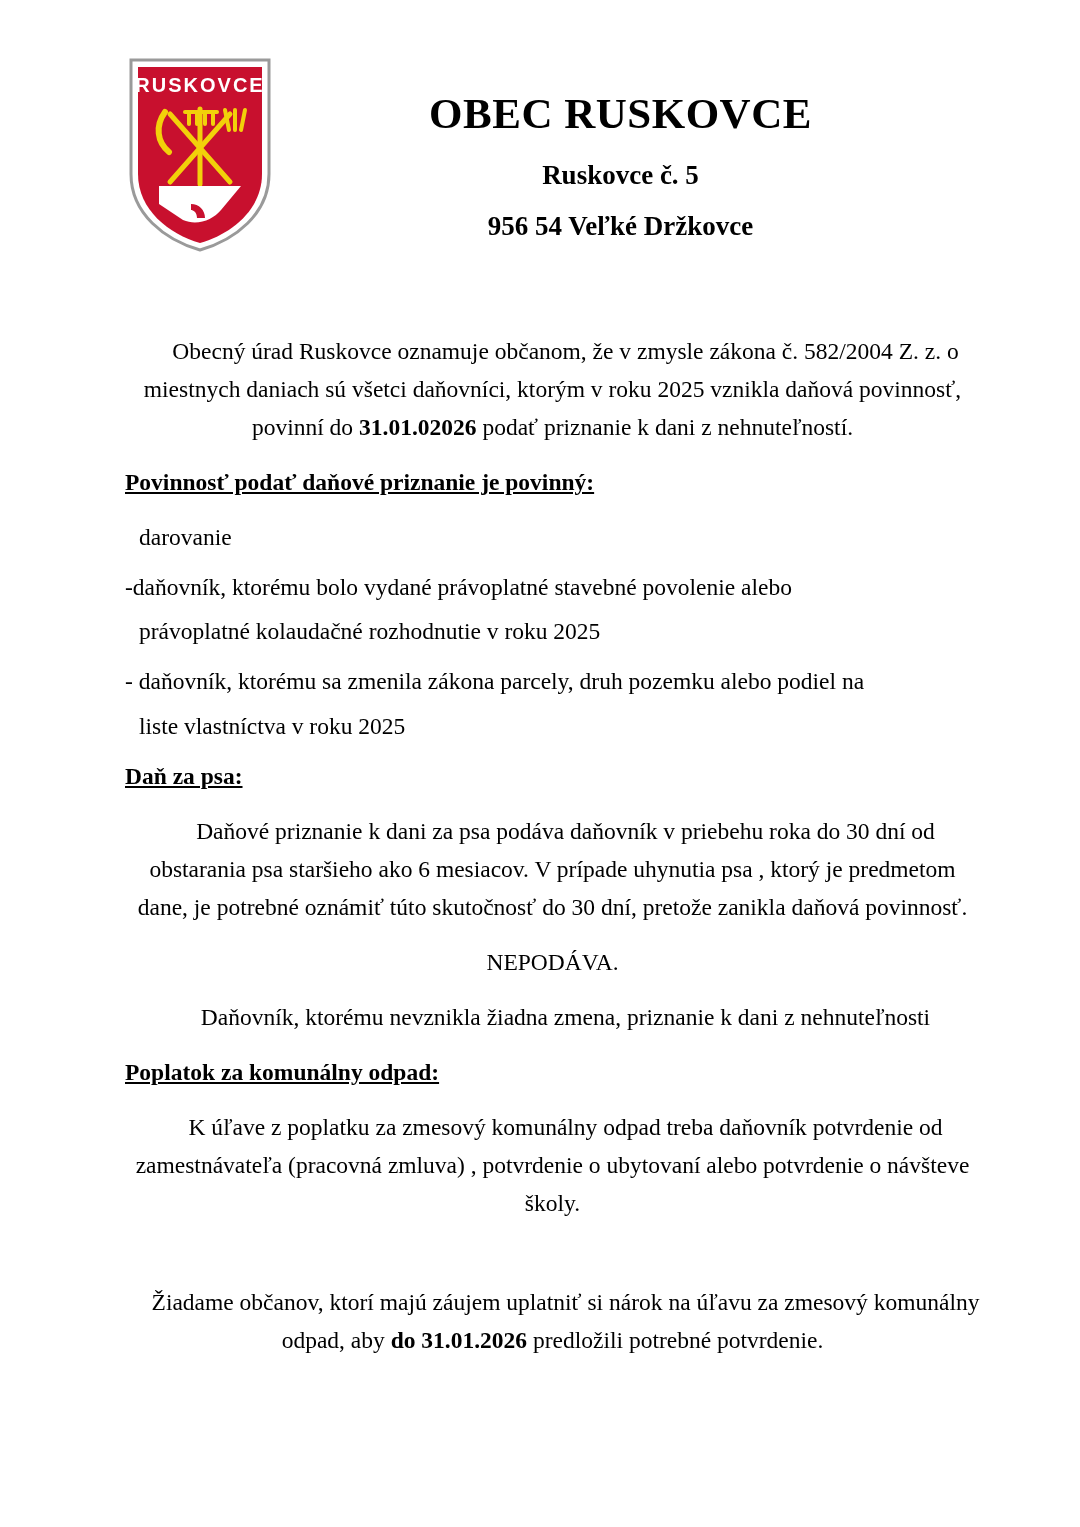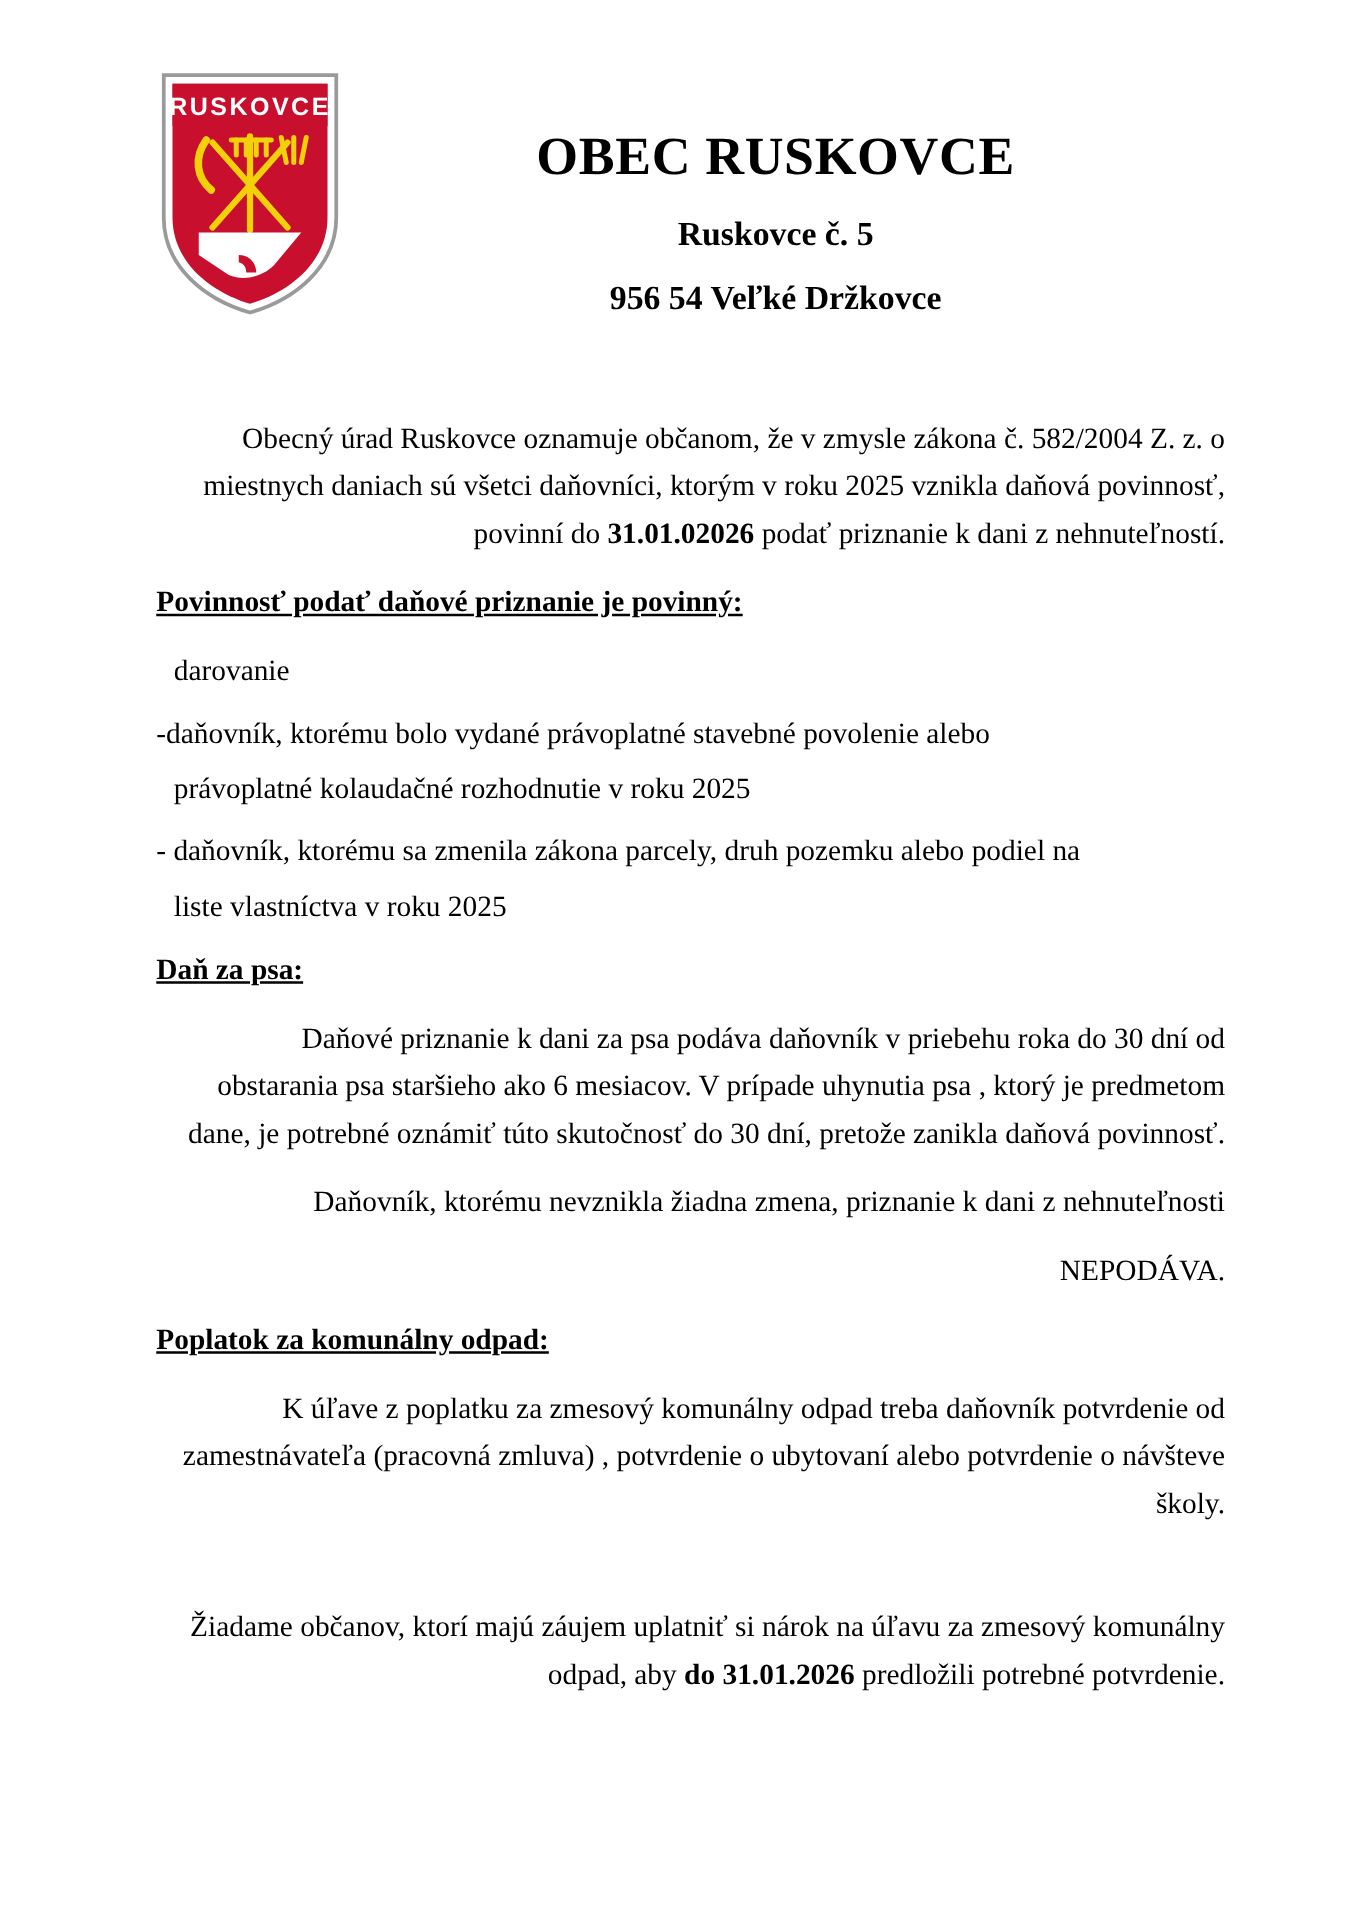--- a/index.html
+++ b/index.html
@@ -52,34 +52,34 @@
   .org-addr1 {
     font-size: 27px;
     font-weight: bold;
     line-height: 1.2;
     margin: 0 0 18px 0;
   }
   .org-addr2 {
     font-size: 27px;
     font-weight: bold;
     line-height: 1.2;
-    margin: 0;
+    margin: 12px;
   }
 
   
   .body {
     margin-top: 78px;
     font-size: 23.5px;
     line-height: 1.62;
   }
   p { margin: 0; }
 
   .para {
     margin-bottom: 17px;
-    text-align: right;
+    text-align: center;
   }
   .indent { text-indent: 26px; }
 
   .heading {
     font-weight: bold;
     text-decoration: underline;
     margin: 0 0 17px 0;
     font-size: 23.5px;
   }
 
@@ -158,22 +158,22 @@
 
     <p class="bullet">-daňovník, ktorému bolo vydané právoplatné stavebné povolenie alebo</p>
     <p class="bullet-cont">právoplatné  kolaudačné rozhodnutie v roku 2025</p>
 
     <p class="bullet">- daňovník, ktorému sa zmenila zákona parcely, druh pozemku alebo podiel na</p>
     <p class="bullet-cont">liste vlastníctva v roku 2025</p>
 
     <p class="heading">Daň za psa:</p>
 
     <p class="para indent">Daňové priznanie k dani za psa podáva daňovník v priebehu roka do 30 dní od obstarania psa staršieho ako  6 mesiacov.  V prípade uhynutia psa , ktorý je predmetom dane, je potrebné  oznámiť túto skutočnosť do 30 dní, pretože zanikla daňová povinnosť.</p>
+    <p class="para">NEPODÁVA.</p>
     <p class="para indent">Daňovník, ktorému nevznikla žiadna zmena, priznanie k dani z nehnuteľnosti</p>
-    <p class="para">NEPODÁVA.</p>
 
     <p class="heading">Poplatok za komunálny odpad:</p>
 
     <p class="para indent">K úľave  z poplatku za zmesový  komunálny odpad treba  daňovník potvrdenie od zamestnávateľa (pracovná zmluva) , potvrdenie o ubytovaní alebo potvrdenie o návšteve školy.</p>
 
     <div class="block-gap"></div>
 
     <p class="para indent"><span>Žiadame občanov, ktorí majú záujem uplatniť si nárok na úľavu za zmesový komunálny odpad, aby </span><b>do 31.01.2026</b><span> predložili potrebné potvrdenie.</span></p>
 
   </div>

